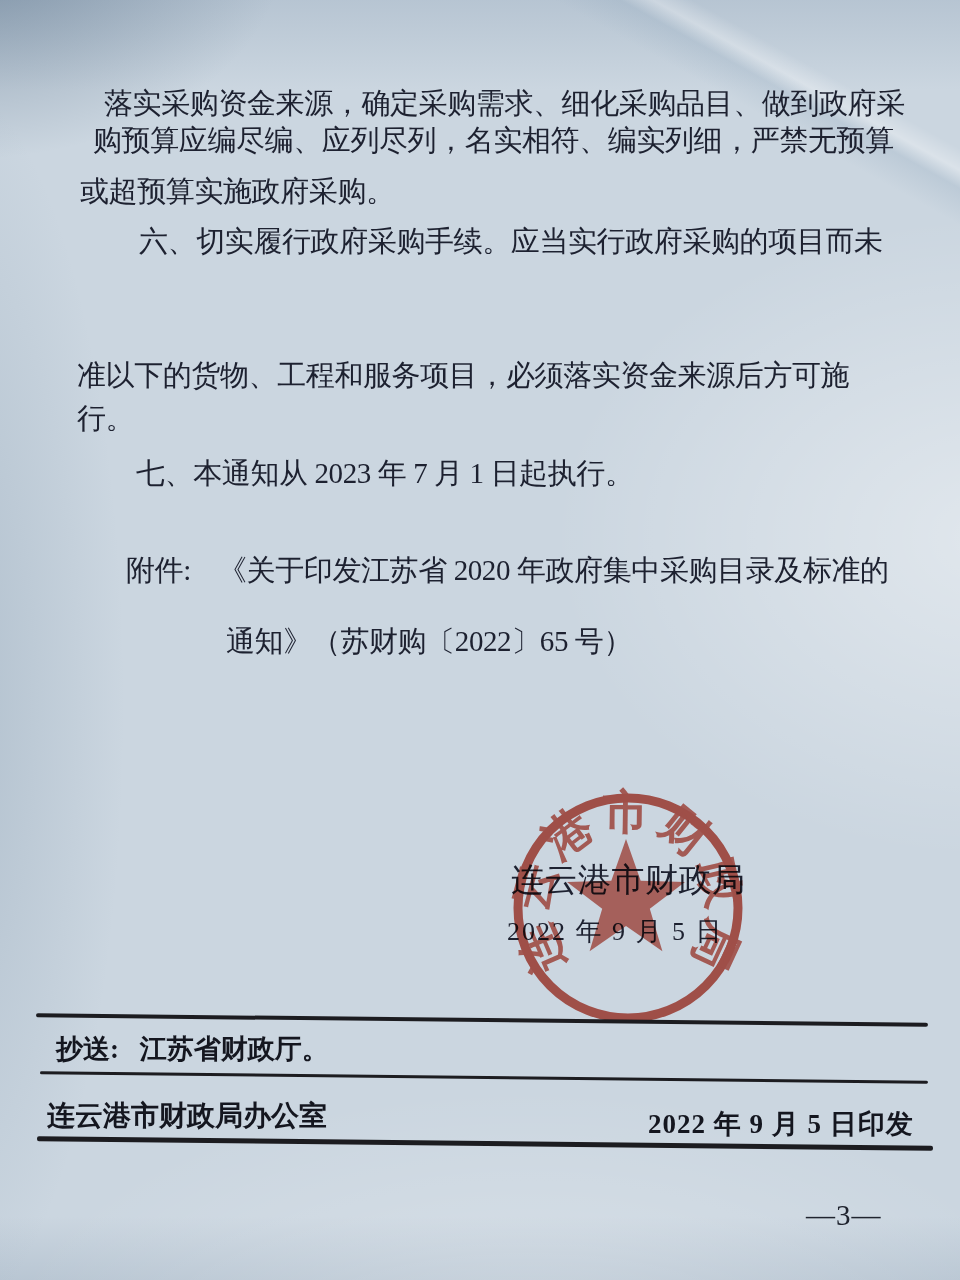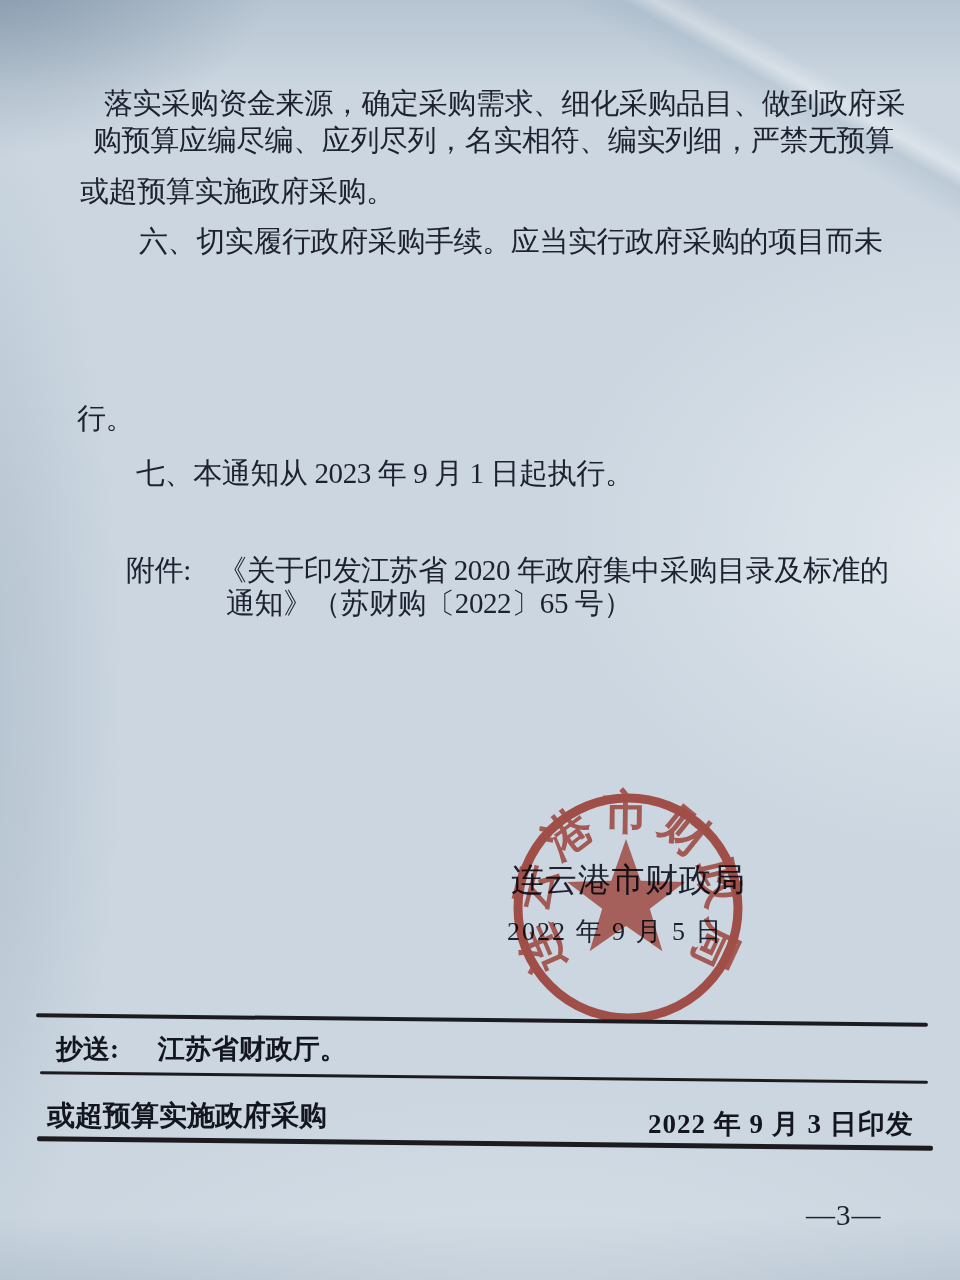--- a/index.html
+++ b/index.html
@@ -45,49 +45,50 @@
 
 <div class="page">
 
   <div class="crease"></div>
 
   <div class="bl" style="top:84px;left:104px">落实采购资金来源，确定采购需求、细化采购品目、做到政府采</div>
   <div class="bl" style="top:121px;left:93px">购预算应编尽编、应列尽列，名实相符、编实列细，严禁无预算</div>
   <div class="bl" style="top:222px;left:139px">六、切实履行政府采购手续。应当实行政府采购的项目而未</div>
 
   <div class="bl" style="top:172px;left:80px">或超预算实施政府采购。</div>
+  <div class="bl" style="top:356px;left:77px">准以下的货物、工程和服务项目，必须落实资金来源后方可施</div>
   <div class="bl" style="top:399px;left:77px">行。</div>
 
-  <div class="bl" style="top:454px;left:136px">七、本通知从 2023 年 9 月 1 日起执行。</div>
+  <div class="bl" style="top:454px;left:136px">七、本通知从 2023 年 7 月 1 日起执行。</div>
 
   <div class="bl" style="top:551px;left:126px">附件:</div>
   <div class="bl" style="top:551px;left:218px">《关于印发江苏省 2020 年政府集中采购目录及标准的</div>
-  <div class="bl" style="top:584px;left:226px">通知》（苏财购〔2022〕65 号）</div>
+  <div class="bl" style="top:622px;left:226px">通知》（苏财购〔2022〕65 号）</div>
 
   <div class="sig" style="top:858px;left:511px;font-size:33px;letter-spacing:0.5px">连云港市财政局</div>
   <div class="sig" style="top:914px;left:507px;font-size:26px;letter-spacing:2px">2022 年 9 月 5 日</div>
 
   <svg class="seal" viewBox="0 0 268 268">
     <circle cx="128" cy="133" r="110" fill="none" stroke="#bc3a2c" stroke-width="9"></circle>
     <polygon fill="#bc3a2c" opacity="0.88" points="126,64 140.7,105.8 185,107 149.8,133.7 162.4,176.2 126,151 89.6,176.2 102.2,133.7 67,107 111.3,105.8"></polygon>
     <path id="sealArc" d="M 71.4 189.6 A 80 80 0 1 1 184.6 189.6" fill="none"></path>
     <text font-size="47" letter-spacing="6" fill="#bc3a2c" opacity="0.92">
       <textPath href="#sealArc" startOffset="1%">连云港市财政局</textPath>
     </text>
   </svg>
 
   <div class="rule" style="left:36px;top:1018px;width:892px;height:4px"></div>
 
   <div class="foot" style="top:1031px;left:56px;font-size:27px">
     <span>抄送:</span>
-    <span style="margin-left:32px">江苏省财政厅。</span>
+    <span style="margin-left:14px">江苏省财政厅。</span>
   </div>
 
   <div class="rule" style="left:40px;top:1076px;width:888px;height:3px"></div>
 
-  <div class="foot" style="top:1097px;left:47px;font-size:28px">或超预算实施政府采购</div>
-  <div class="foot" style="top:1106px;left:648px;font-size:27px;letter-spacing:1px">2022 年 9 月 3 日印发</div>
+  <div class="foot" style="top:1097px;left:47px;font-size:28px">连云港市财政局办公室</div>
+  <div class="foot" style="top:1106px;left:648px;font-size:27px;letter-spacing:1px">2022 年 9 月 5 日印发</div>
 
   <div class="rule" style="left:37px;top:1141px;width:896px;height:5px"></div>
 
   <div class="pagenum" style="top:1199px;left:806px">—3—</div>
 
 </div>
 
 </body></html>

